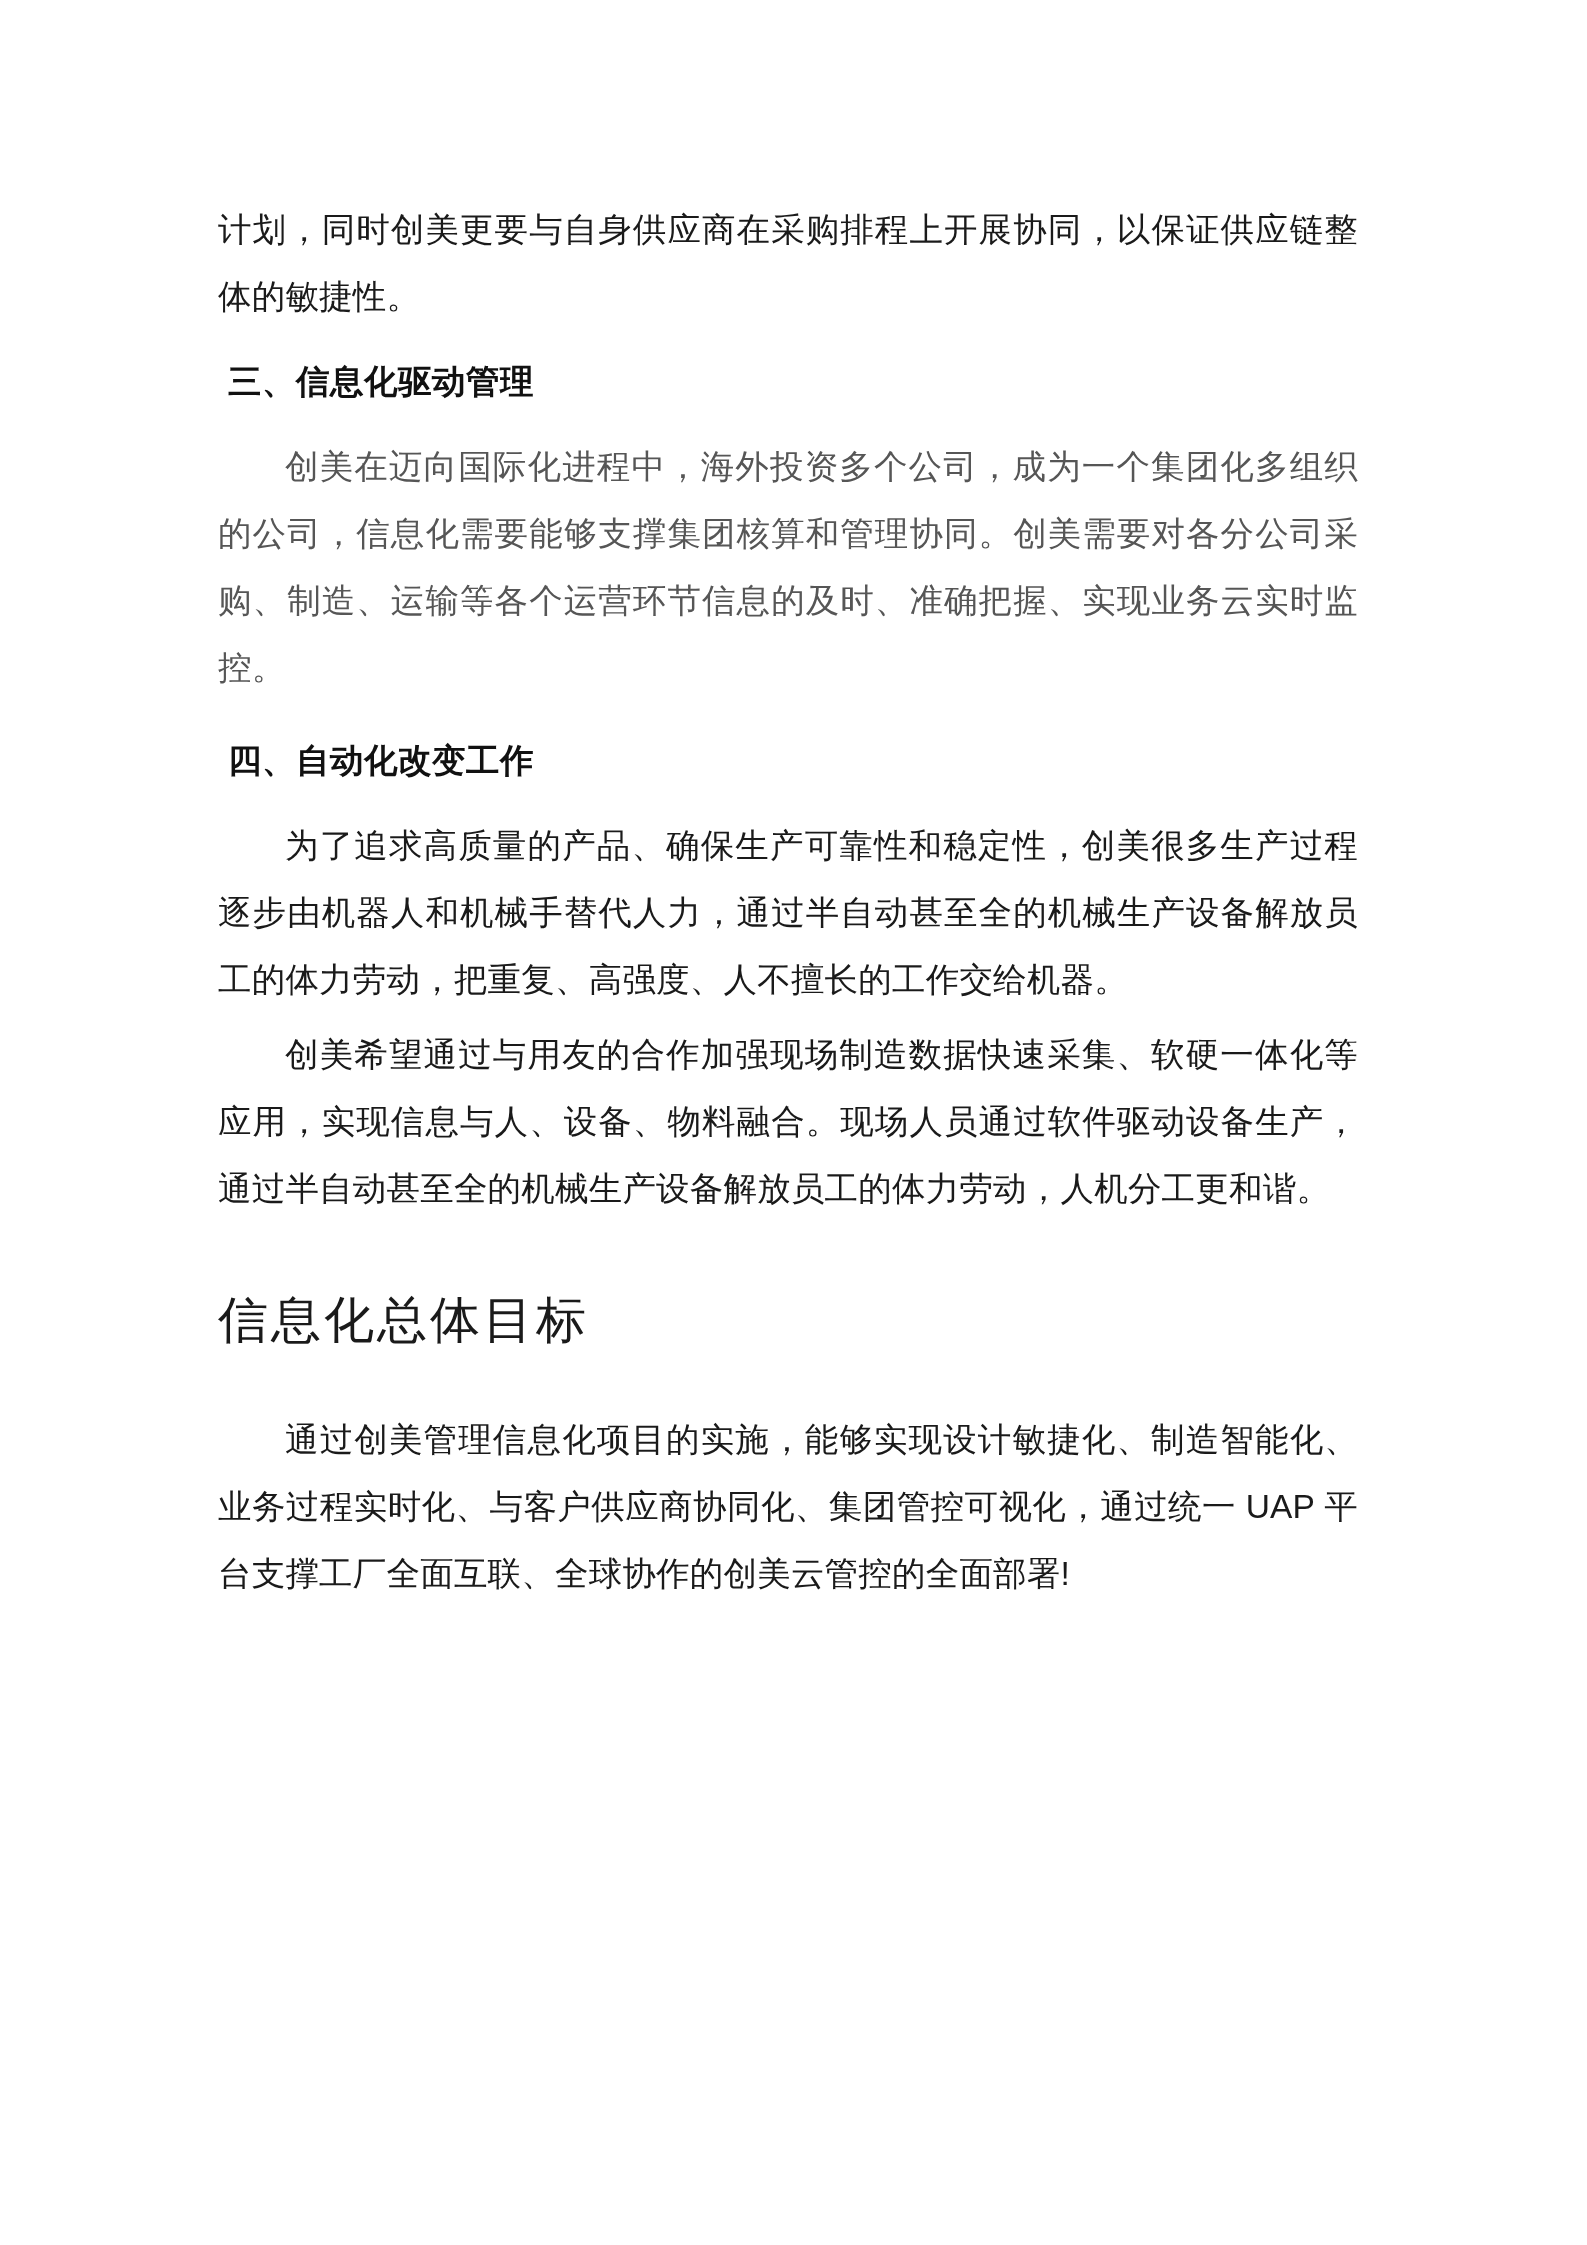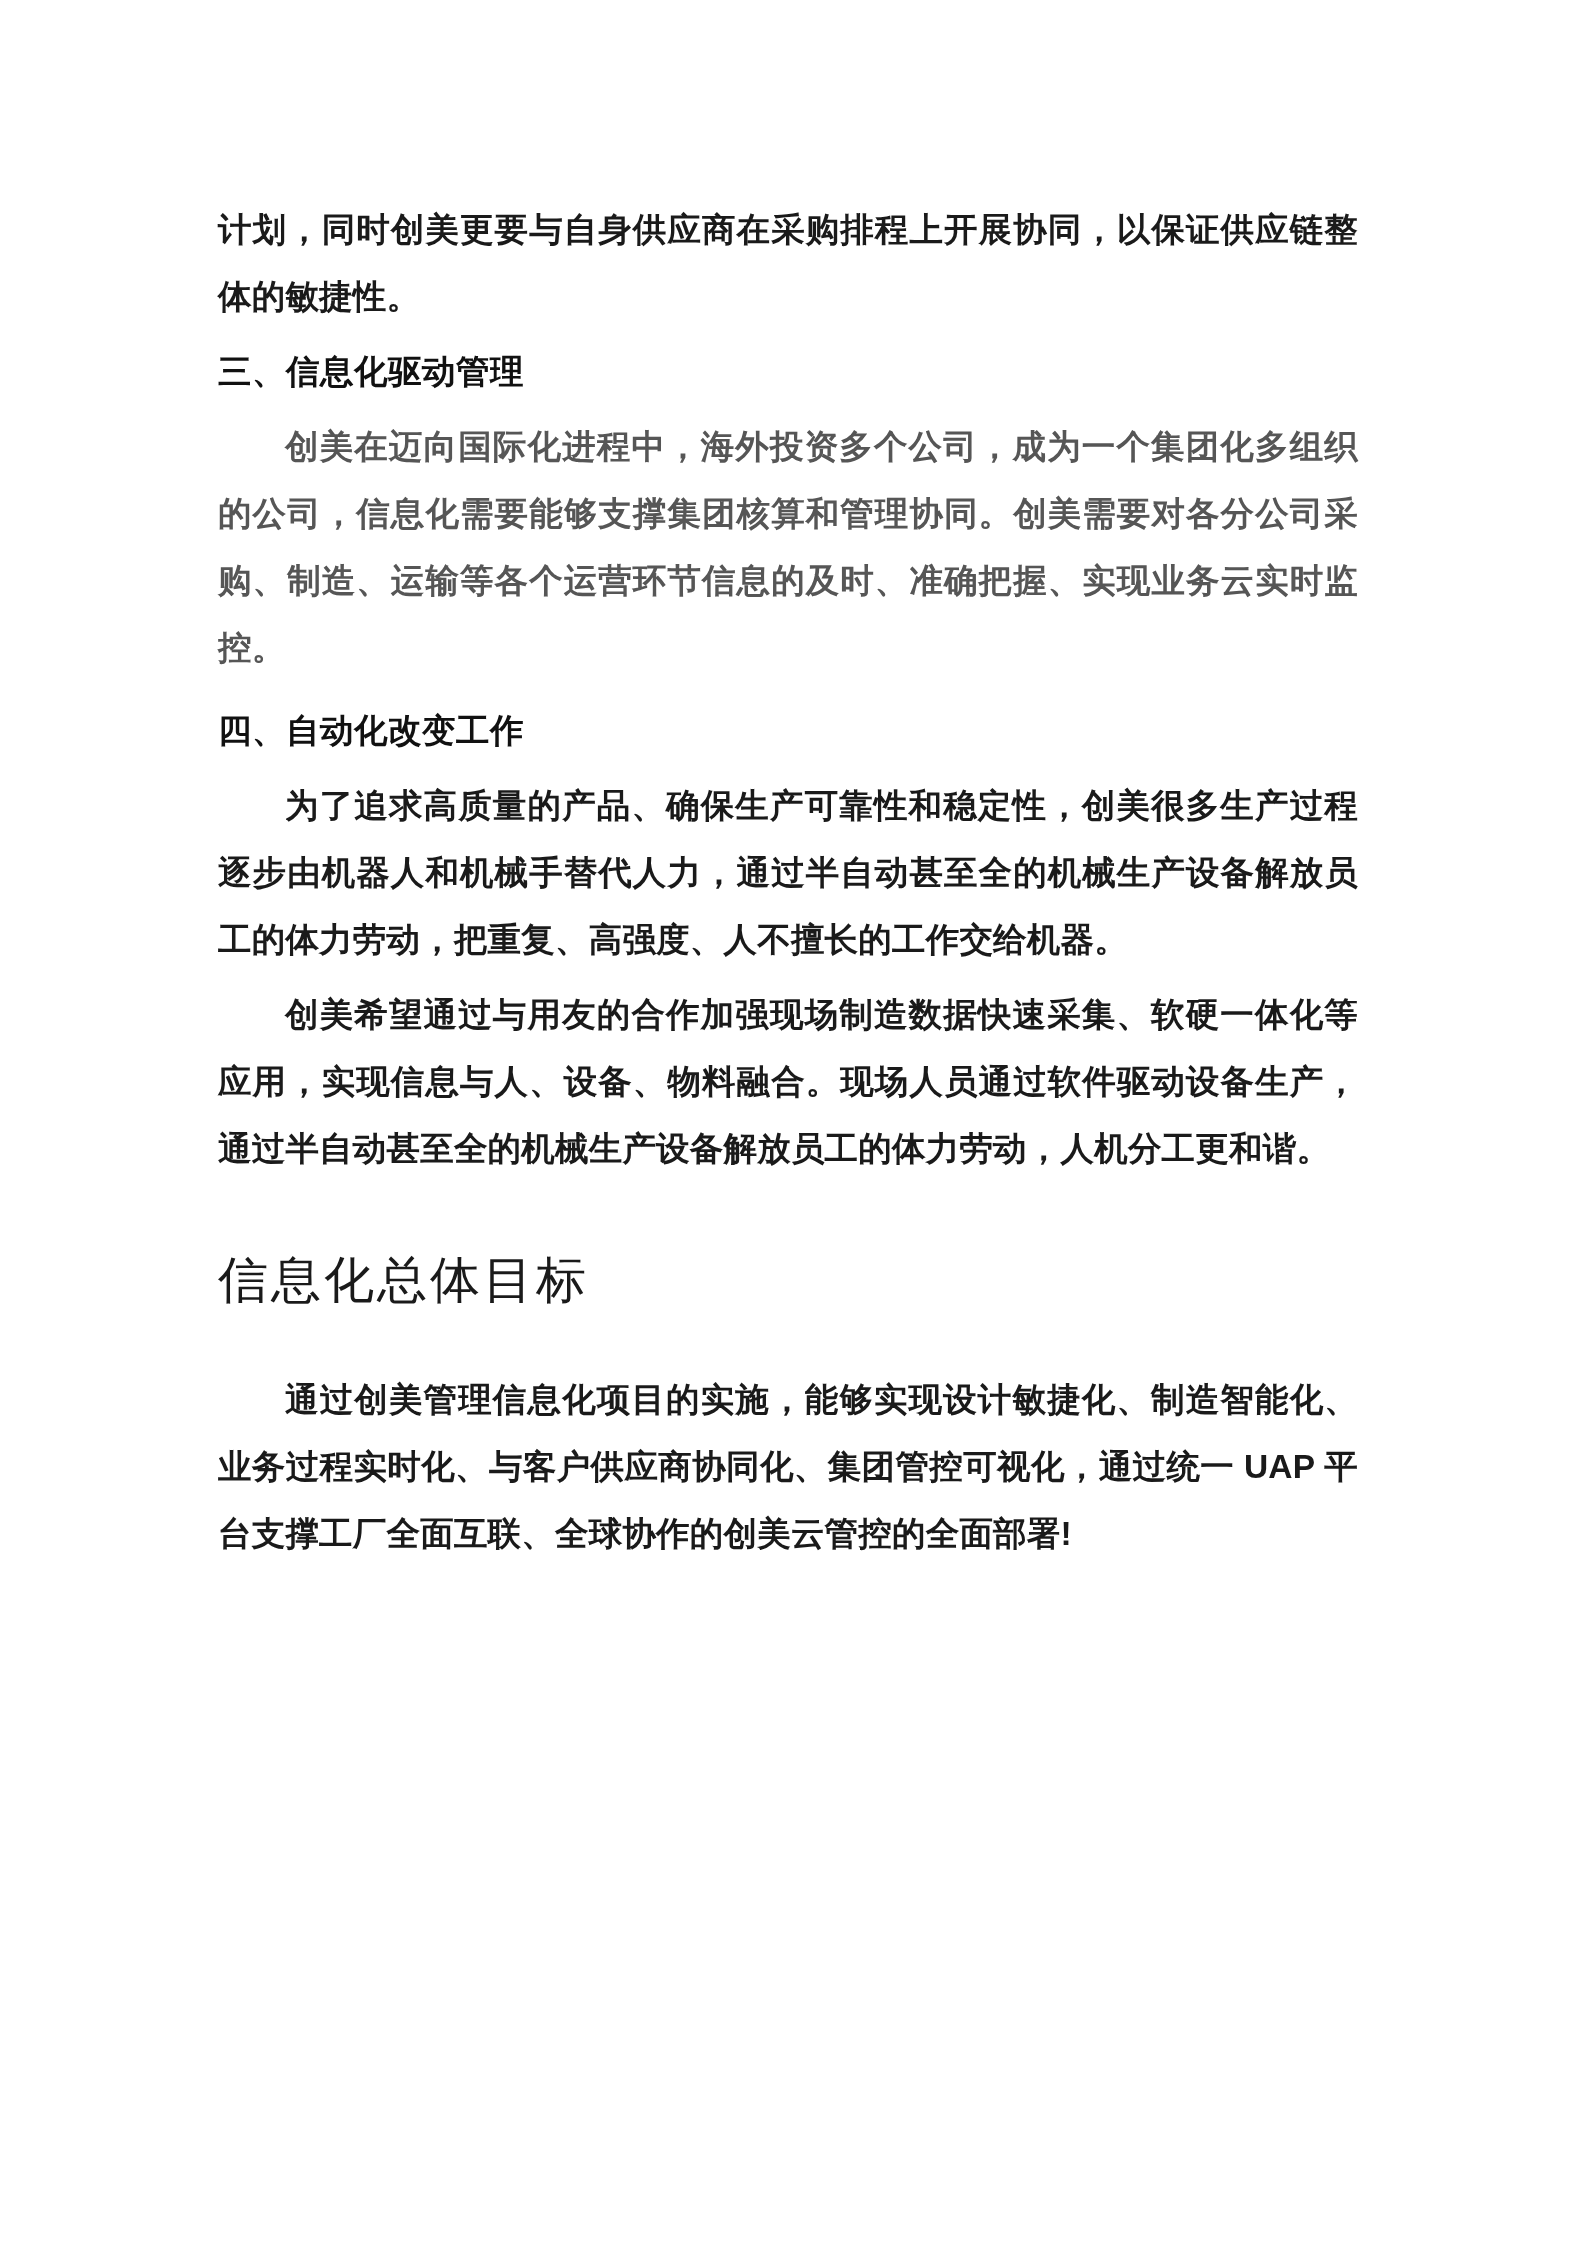--- a/index.html
+++ b/index.html
@@ -28,36 +28,35 @@
   
   .para {
     font-size: 33.5px;
     line-height: 2.0;
     text-align: justify;
     text-justify: inter-ideograph;
     letter-spacing: 0.2px;
     color: #1a1a1a;
     margin: 0 0 0 0;
     word-break: break-all;
-    font-weight: bold;
   }
   .para.indent {
     text-indent: 2em;
   }
   .para.gray {
     color: #565656;
   }
   
   .h-bold {
     font-size: 33.5px;
     line-height: 2.0;
     font-weight: bold;
     color: #111111;
     text-indent: 0;
-    margin: 0;
+    margin: 10px;
     letter-spacing: 0.5px;
   }
   
   .h-big {
     font-family: Liberation Serif, serif;
     font-size: 50px;
     line-height: 1.55;
     font-weight: normal;
     color: #1a1a1a;
     margin: 0;

